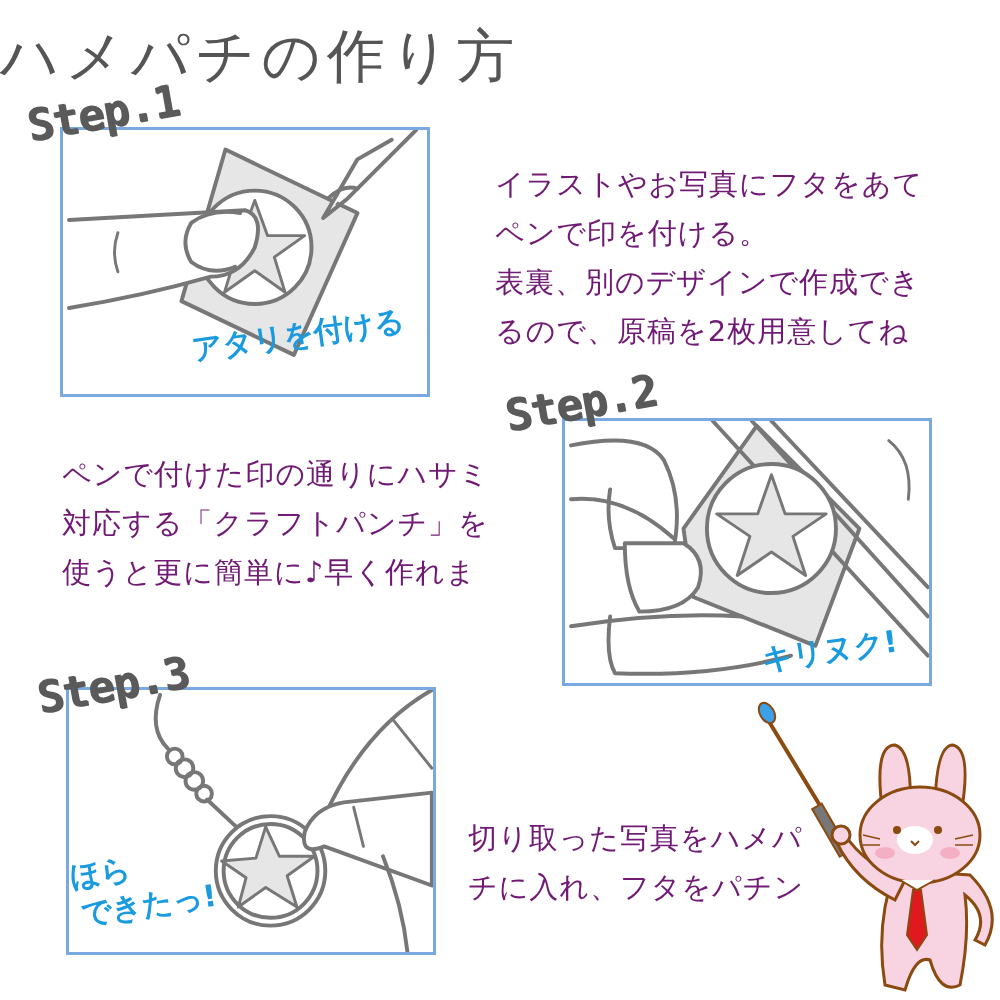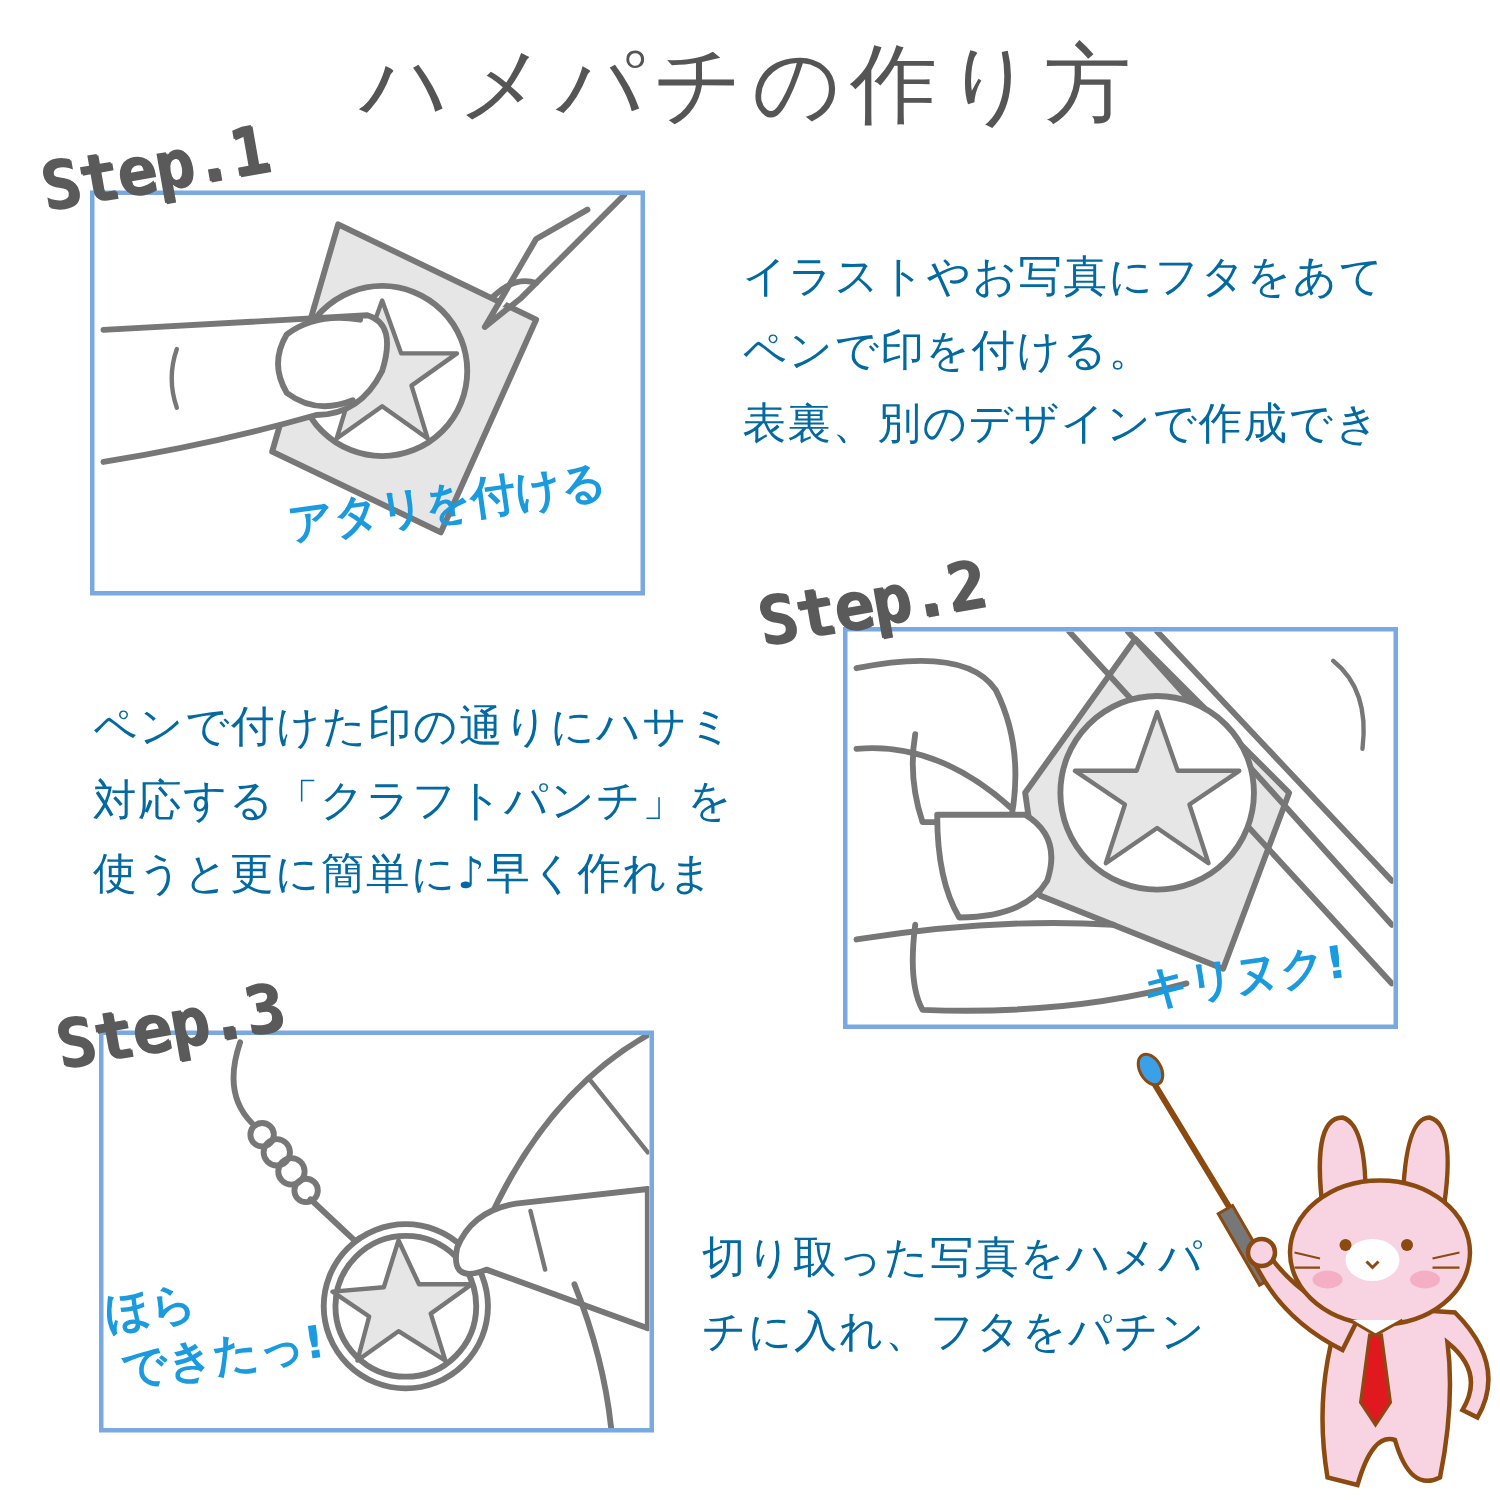--- a/index.html
+++ b/index.html
@@ -1,27 +1,27 @@
 <!DOCTYPE html>
 <html><head>
 <meta charset="utf-8">
 <style>
   html, body { margin:0; padding:0; background:#ffffff; }
   body { width:1000px; height:1000px; position:relative; overflow:hidden;
          font-family:"DejaVu Sans", sans-serif; color:#3a3a3a; }
-  .title { position:absolute; left:0; top:18px; width:1000px; text-align:center;
+  .title { position:absolute; left:0; top:18px; width:1000px; text-align:left;
            font-size:58px; color:#555555; letter-spacing:6px; font-weight:normal; }
   .panel { position:absolute; border:3px solid #7aa8e0; background:#fff; box-sizing:border-box; overflow:hidden; }
   .panel svg { position:absolute; left:0; top:0; width:100%; height:100%; }
   .step-label { position:absolute; font-family:"DejaVu Sans Mono", monospace; font-weight:bold;
                 font-size:44px; color:#5a5a5a; transform:rotate(-10deg); transform-origin:left bottom;
                 letter-spacing:-1px; text-shadow: 1px 1px 0 #5a5a5a; z-index:5; }
   .caption { position:absolute; font-weight:bold; color:#1a9be0; font-size:30px; z-index:4;
              transform:rotate(-8deg); transform-origin:left bottom; white-space:nowrap; }
-  .desc { position:absolute; font-size:29px; line-height:49px; color:#0369a1; letter-spacing:1px; white-space:nowrap; }
+  .desc { position:absolute; font-size:29px; line-height:49px; color:#701a75; letter-spacing:1px; white-space:nowrap; }
   .desc div { height:49px; }
   .mascot { position:absolute; left:745px; top:695px; width:255px; height:305px; }
 </style>
 </head>
 <body>
 
 <div class="title">ハメパチの作り方</div>
 
 <div class="step-label" style="left:32px; top:100px;">Step.1</div>
 <div class="panel" style="left:60px; top:127px; width:370px; height:270px;">
@@ -36,20 +36,21 @@
       <path d="M265,90 L300,30 L335,10 M265,90 L290,70 L360,0" fill="#fff"></path>
       <path d="M270,70 Q285,55 300,60"></path>
     </g>
   </svg>
 </div>
 <div class="caption" style="left:195px; top:330px;">アタリを付ける</div>
 <div class="desc" style="left:495px; top:160px;">
   <div>イラストやお写真にフタをあて</div>
   <div>ペンで印を付ける。</div>
   <div>表裏、別のデザインで作成でき</div>
+  <div>るので、原稿を2枚用意してね</div>
 </div>
 
 <div class="step-label" style="left:510px; top:390px;">Step.2</div>
 <div class="panel" style="left:562px; top:418px; width:370px; height:268px;">
   <svg viewBox="0 0 370 268">
     <g stroke="#777" stroke-width="4" fill="none" stroke-linecap="round" stroke-linejoin="round">
       <polygon points="195,5 300,110 255,230 130,180 120,110" fill="#e6e6e6"></polygon>
       <line x1="150" y1="0" x2="370" y2="240"></line>
       <line x1="190" y1="0" x2="370" y2="200"></line>
       <line x1="210" y1="0" x2="370" y2="170"></line>
@@ -58,21 +59,21 @@
       <polygon points="210,55 224,95 266,95 232,118 245,158 210,134 175,158 188,118 154,95 196,95" fill="#e6e6e6" stroke-width="3"></polygon>
       <path d="M5,25 Q80,10 100,40 Q120,80 110,130 L50,130 Q40,100 45,70" fill="#fff"></path>
       <path d="M5,80 Q60,75 110,120"></path>
       <path d="M60,125 L120,125 Q145,140 135,170 Q120,195 75,195 Q60,170 60,125" fill="#fff"></path>
       <path d="M5,210 Q100,195 180,200"></path>
       <path d="M45,200 Q40,240 50,258 Q150,262 230,240"></path>
     </g>
   </svg>
 </div>
 <div class="caption" style="left:765px; top:640px;">キリヌク!</div>
-<div class="desc" style="left:62px; top:450px;margin-top:10px;">
+<div class="desc" style="left:62px; top:450px;">
   <div>ペンで付けた印の通りにハサミ</div>
   <div>対応する「クラフトパンチ」を</div>
   <div>使うと更に簡単に♪早く作れま</div>
 </div>
 
 <div class="step-label" style="left:42px; top:672px;">Step.3</div>
 <div class="panel" style="left:66px; top:687px; width:370px; height:268px;">
   <svg viewBox="0 0 370 268">
     <g stroke="#777" stroke-width="4" fill="none" stroke-linecap="round" stroke-linejoin="round">
       <path d="M92,5 Q80,40 100,60"></path>

